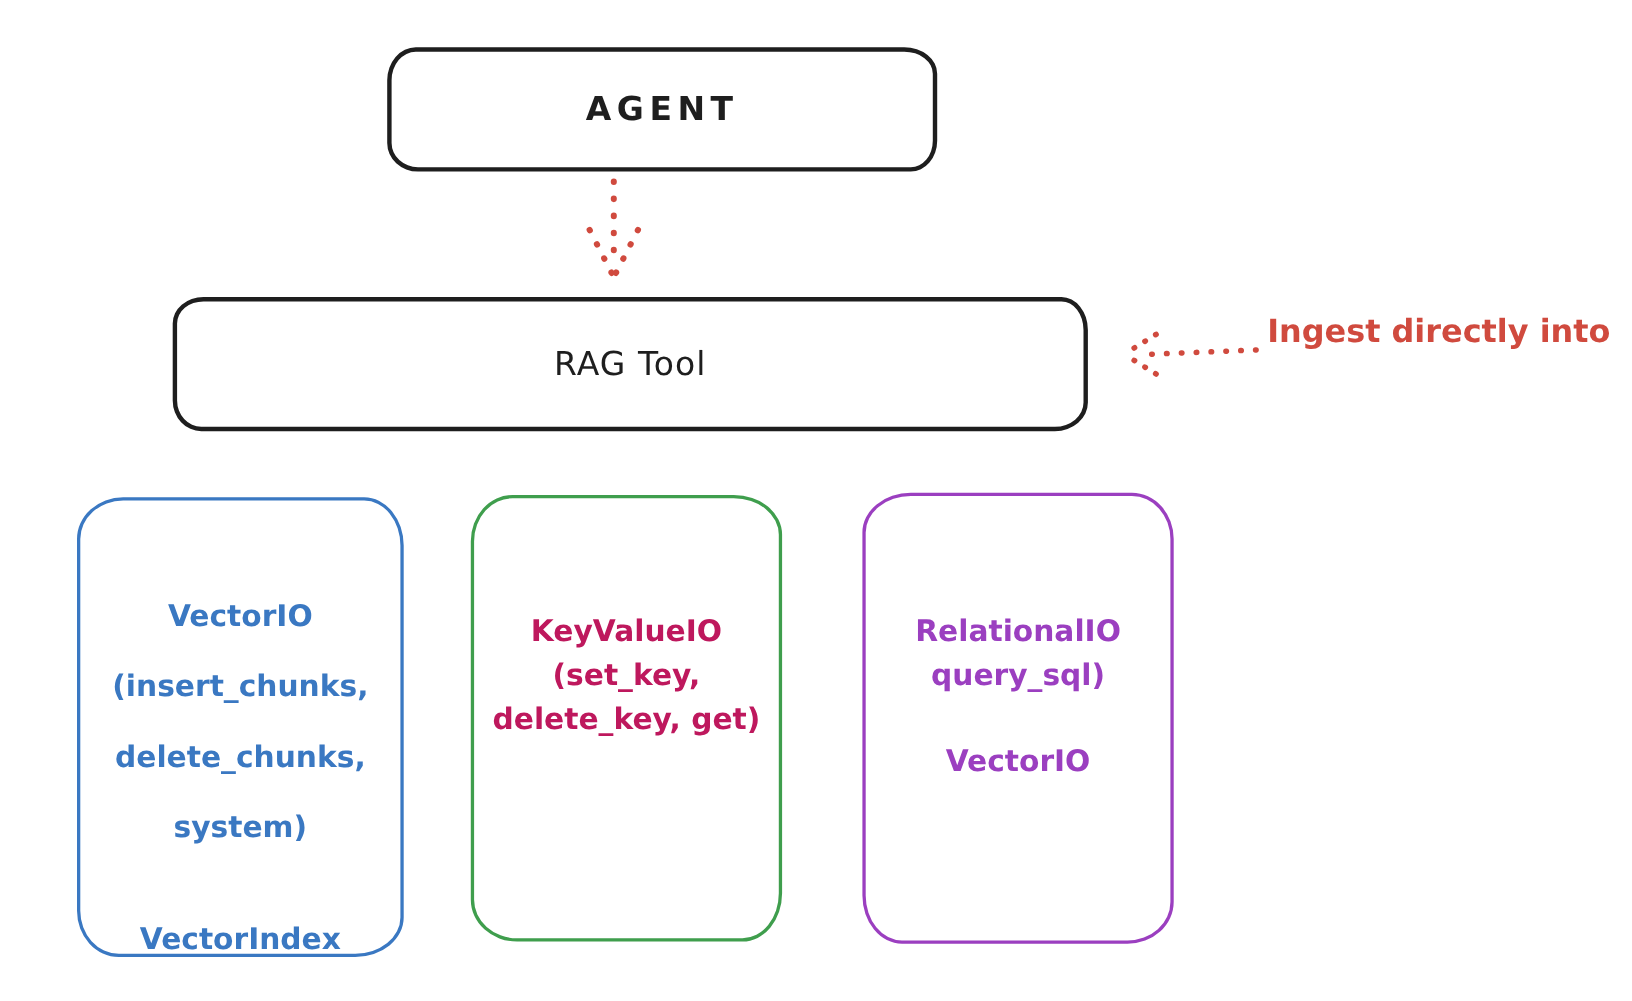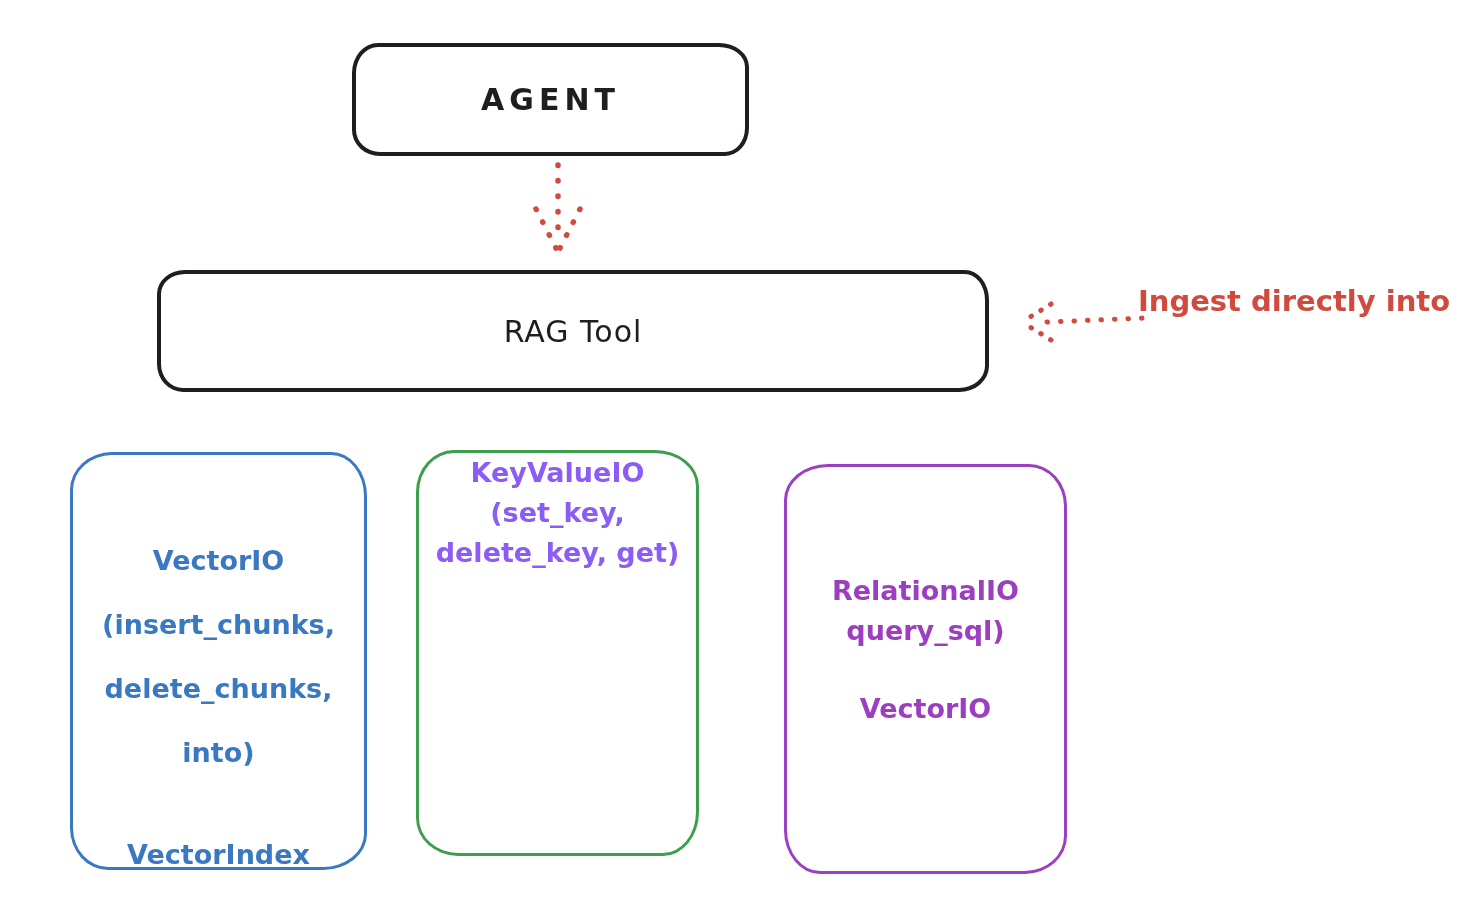--- a/index.html
+++ b/index.html
@@ -19,21 +19,21 @@
   .node {
     position: absolute;
     display: flex;
     align-items: center;
     justify-content: center;
     background: #ffffff;
     box-sizing: border-box;
   }
   .node-agent {
     left: 352px; top: 43px;
-    width: 397px; height: 113px;
+    width: 500px; height: 113px;
     border: 4px solid #1e1e1e;
     border-radius: 26px 30px 24px 28px / 30px 24px 28px 26px;
     font-size: 30px;
     font-weight: bold;
     letter-spacing: 5px;
     color: #1e1e1e;
     text-align: right;
   }
   .node-rag {
     left: 157px; top: 270px;
@@ -59,52 +59,53 @@
   .store-blue {
     left: 70px; top: 452px;
     width: 297px; height: 418px;
     border: 3.5px solid #3a78c2;
     border-radius: 42px 36px 44px 38px / 38px 44px 36px 42px;
     color: #3a78c2;
     padding-top: 86px;
     gap: 24px;
   }
   .store-green {
-    left: 416px; top: 450px;
+    left: 428px; top: 450px;
     width: 283px; height: 406px;
     border: 3.5px solid #3f9e4d;
     border-radius: 38px 44px 36px 42px / 42px 36px 44px 38px;
-    color: #8b5cf6;
+    color: #be185d;
+    padding-top: 102px;
   }
   .store-purple {
     left: 784px; top: 448px;
     width: 283px; height: 410px;
     border: 3.5px solid #9b3fc0;
     border-radius: 44px 38px 42px 36px / 36px 42px 38px 44px;
     color: #9b3fc0;
     padding-top: 104px;
-    margin-top: 16px;
   }
   .index-label {
     margin-top: 38px;
   }
   
   .arrow {
     position: absolute;
   }
   .arrow path, .arrow line {
     fill: none;
     stroke: #d04a3e;
     stroke-linecap: round;
   }
   
   .annotation {
     position: absolute;
     left: 1138px; top: 281px;
     width: 340px;
+    text-align: center;
     color: #d04a3e;
     font-size: 29px;
     font-weight: bold;
     line-height: 40px;
   }
 </style>
 </head>
 <body>
 
 <div class="canvas">
@@ -130,21 +131,21 @@
   </svg>
 
   <div class="annotation">
     <div>Ingest directly into</div>
   </div>
 
   <div class="store store-blue">
     <div>VectorIO</div>
     <div>(insert_chunks,</div>
     <div>delete_chunks,</div>
-    <div>into)</div>
+    <div>system)</div>
     <div class="index-label">VectorIndex</div>
   </div>
 
   <div class="store store-green">
     <div>KeyValueIO</div>
     <div>(set_key,</div>
     <div>delete_key, get)</div>
   </div>
 
   <div class="store store-purple">

